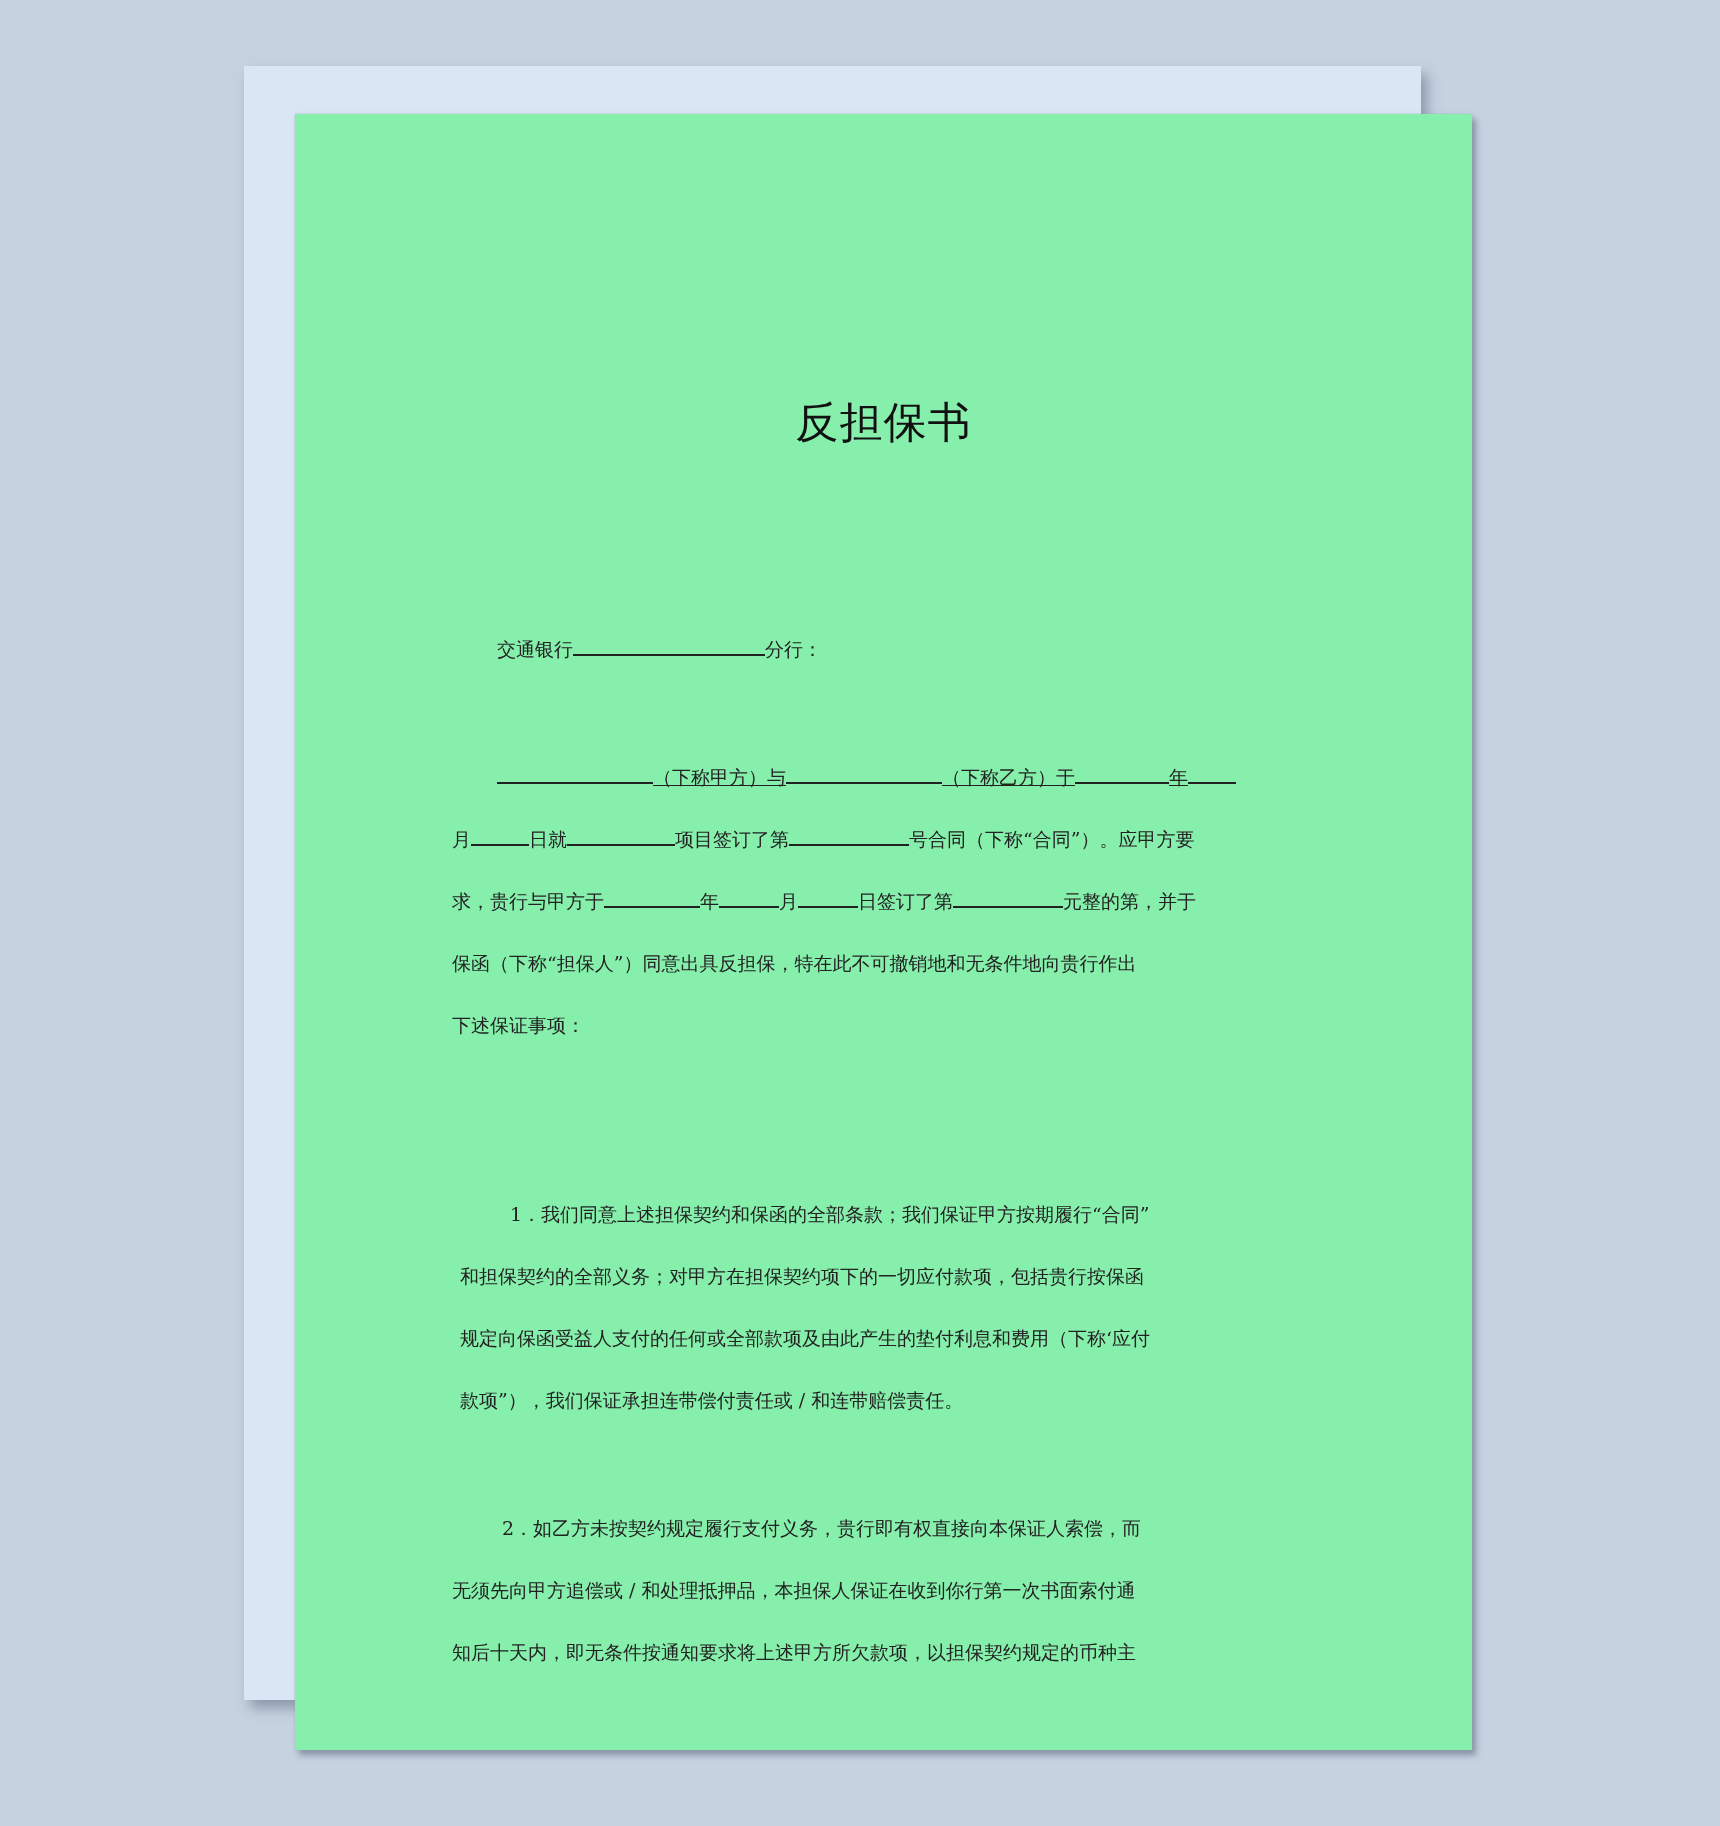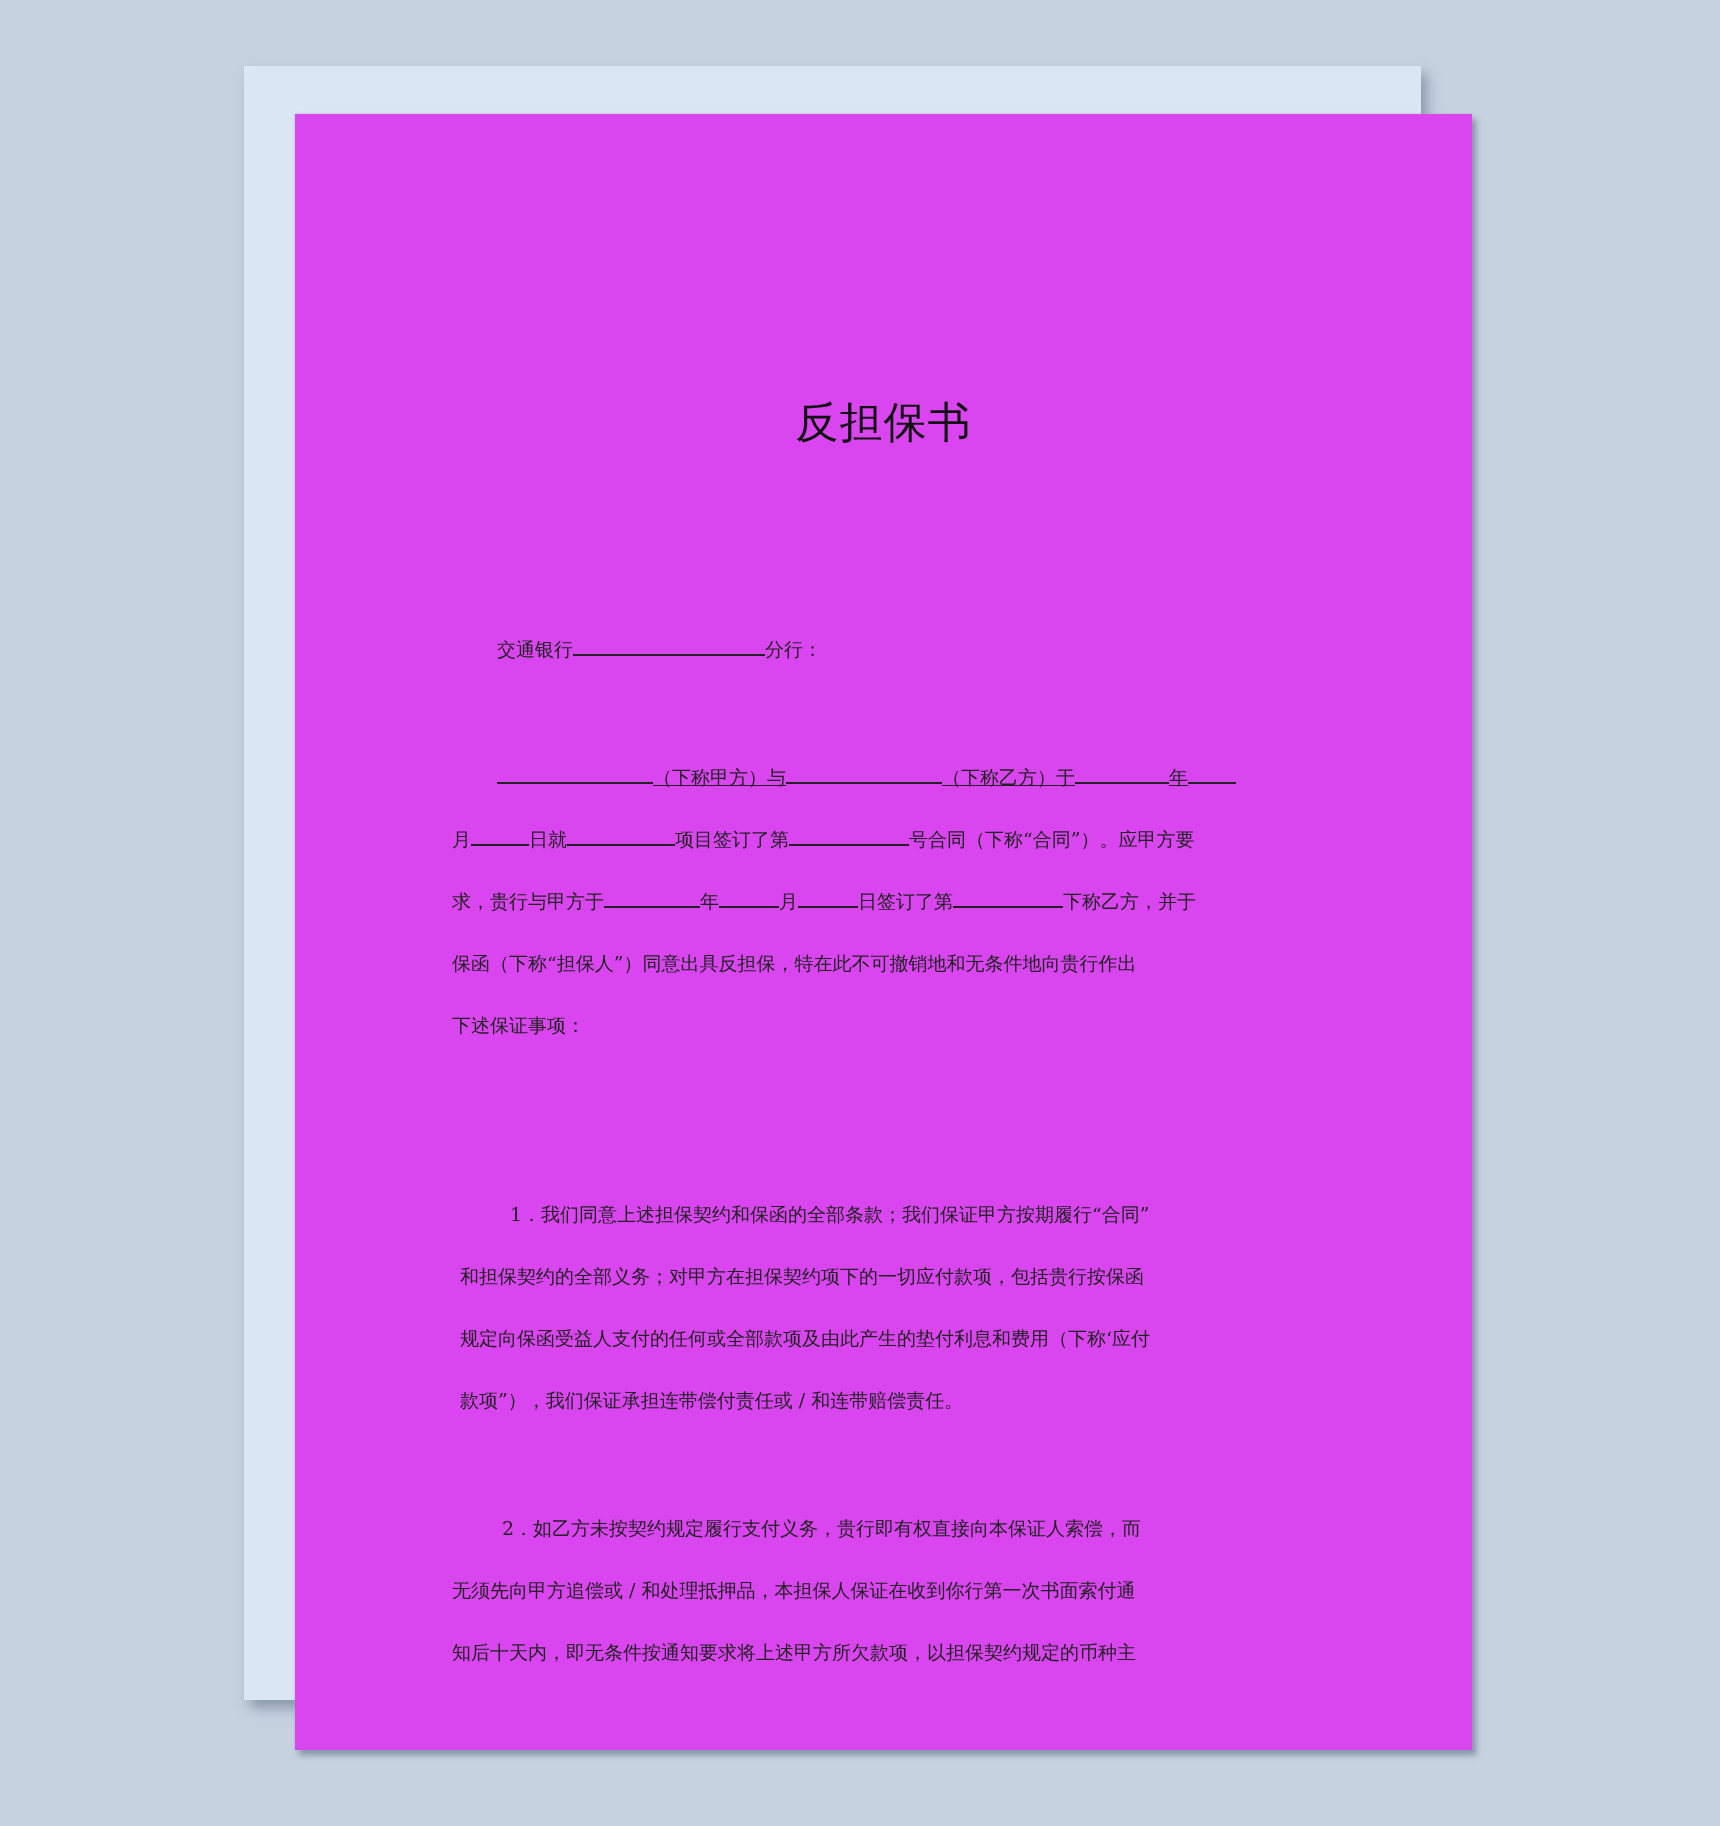--- a/index.html
+++ b/index.html
@@ -7,21 +7,21 @@
     width:1720px; height:1826px; background:#c6d2e0; position:relative; overflow:hidden;
     font-family: "DejaVu Serif", "Liberation Serif", serif;
   }
   .back-page {
     position:absolute; left:244px; top:66px; width:1177px; height:1634px;
     background:#dbe6f4;
     box-shadow: 6px 8px 12px rgba(90,105,125,0.55);
   }
   .front-page {
     position:absolute; left:295px; top:114px; width:1177px; height:1636px;
-    background:#d946ef;
+    background:#86efac;
     box-shadow: 0 0 2px rgba(150,165,185,0.6), 4px 5px 6px rgba(90,105,125,0.6);
   }
   .doc-title {
     position:absolute; left:0; right:0; top:280px; text-align:center;
     font-family:"DejaVu Sans", "Liberation Sans", sans-serif;
     font-size:43px; color:#111; letter-spacing:1px;
   }
   .body-text {
     position:absolute; left:157px; width:868px;
     font-size:19px; color:#222; line-height:62px;
@@ -51,21 +51,21 @@
   </div>
 
   <div class="body-text para-intro">
     <span class="line" style="padding-left:45px;text-decoration:underline;">
       <span class="blank" style="width:156px"></span><span>（下称甲方）与</span><span class="blank" style="width:156px"></span><span>（下称乙方）于</span><span class="blank" style="width:94px"></span><span>年</span><span class="blank" style="width:48px"></span>
     </span>
     <span class="line">
       <span>月</span><span class="blank" style="width:58px"></span><span>日就</span><span class="blank" style="width:108px"></span><span>项目签订了第</span><span class="blank" style="width:120px"></span><span>号合同（下称“合同”）。应甲方要</span>
     </span>
     <span class="line">
-      <span>求，贵行与甲方于</span><span class="blank" style="width:96px"></span><span>年</span><span class="blank" style="width:60px"></span><span>月</span><span class="blank" style="width:60px"></span><span>日签订了第</span><span class="blank" style="width:110px"></span><span>下称乙方，并于</span>
+      <span>求，贵行与甲方于</span><span class="blank" style="width:96px"></span><span>年</span><span class="blank" style="width:60px"></span><span>月</span><span class="blank" style="width:60px"></span><span>日签订了第</span><span class="blank" style="width:110px"></span><span>元整的第，并于</span>
     </span>
     <span class="line">保函（下称“担保人”）同意出具反担保，特在此不可撤销地和无条件地向贵行作出</span>
     <span class="line">下述保证事项：</span>
   </div>
 
   <div class="body-text para-1">
     <span class="line" style="padding-left:50px;">1．我们同意上述担保契约和保函的全部条款；我们保证甲方按期履行“合同”</span>
     <span class="line">和担保契约的全部义务；对甲方在担保契约项下的一切应付款项，包括贵行按保函</span>
     <span class="line">规定向保函受益人支付的任何或全部款项及由此产生的垫付利息和费用（下称‘应付</span>
     <span class="line">款项”），我们保证承担连带偿付责任或 / 和连带赔偿责任。</span>

